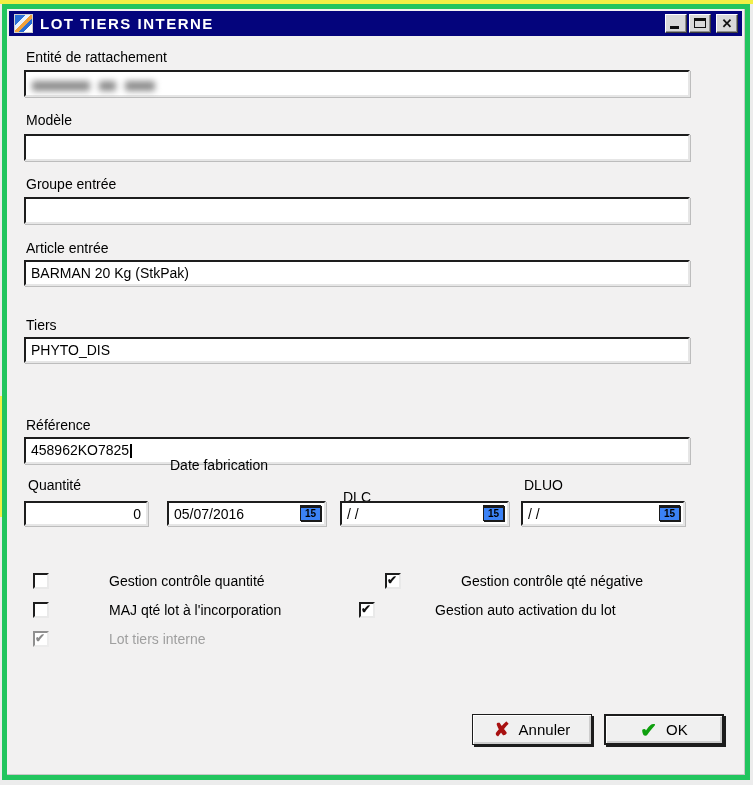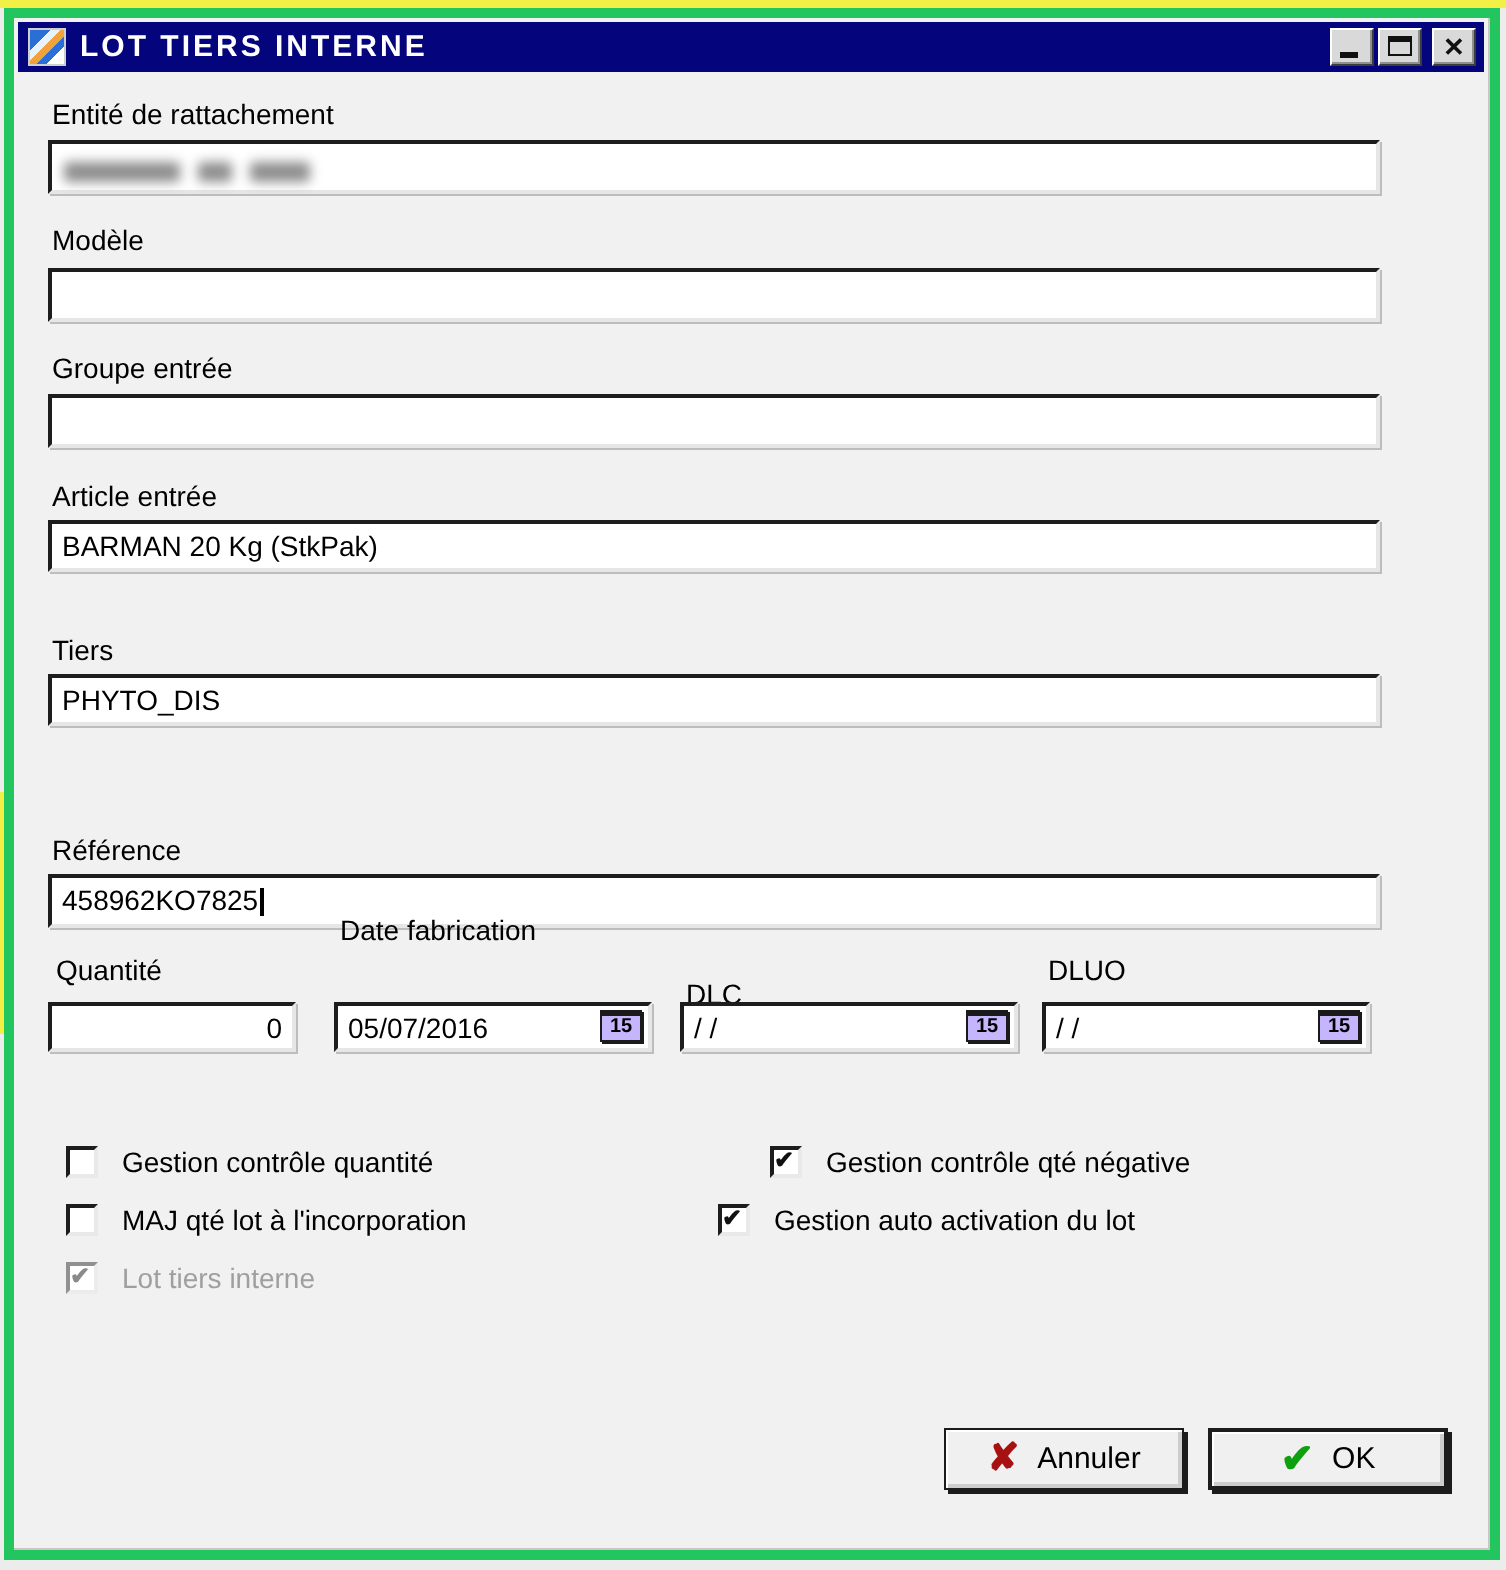--- a/index.html
+++ b/index.html
@@ -40,27 +40,27 @@
             border-color:#1d1d1d #e6e6e6 #e6e6e6 #1d1d1d;
             box-shadow: 1px 1px 0 #bdbdbd; font-size:14px; color:#000; }
   .tval { padding:3px 5px; white-space:nowrap; overflow:hidden; }
   .tval.num { text-align:right; }
   .caret { display:inline-block; width:2px; height:14px; background:#000;
            vertical-align:middle; margin-left:1px; }
 
   .redact { padding:6px 6px; filter:blur(3px); }
   .blob { display:inline-block; height:10px; background:#8e8e8e; border-radius:2px; margin-right:9px; }
 
-  .cal { position:absolute; right:3px; top:2px; width:21px; height:16px; background:#c4b5fd;
+  .cal { position:absolute; right:3px; top:2px; width:21px; height:16px; background:#3b82f6;
          border:1px solid #1a1a1a; border-top:3px solid #1a1a1a;
          box-shadow: 1px 1px 0 #1a1a1a; font-size:10px; font-weight:bold;
          text-align:center; line-height:12px; color:#000; cursor:pointer; }
 
   
-  .cbrow { position:absolute; display:flex; align-items:center; cursor:pointer; }
+  .cbrow { position:absolute; display:flex; align-items:center; cursor:pointer;gap:48px; }
   .cbbox { width:16px; height:16px; background:#ffffff; border:2px solid;
            border-color:#1d1d1d #e9e9e9 #e9e9e9 #1d1d1d; position:relative; flex:0 0 auto; }
   .cbbox.checked::after { content:"\2714"; position:absolute; left:0px; top:-2px;
            font-size:12px; font-weight:bold; color:#111; }
   .cblabel { margin-left:12px; font-size:14px; color:#000; white-space:nowrap; }
   .cbrow.disabled .cblabel { color:#9f9f9f; }
   .cbrow.disabled .cbbox { border-color:#909090 #ececec #ececec #909090; }
   .cbrow.disabled .cbbox.checked::after { color:#8a8a8a; }
 
   

